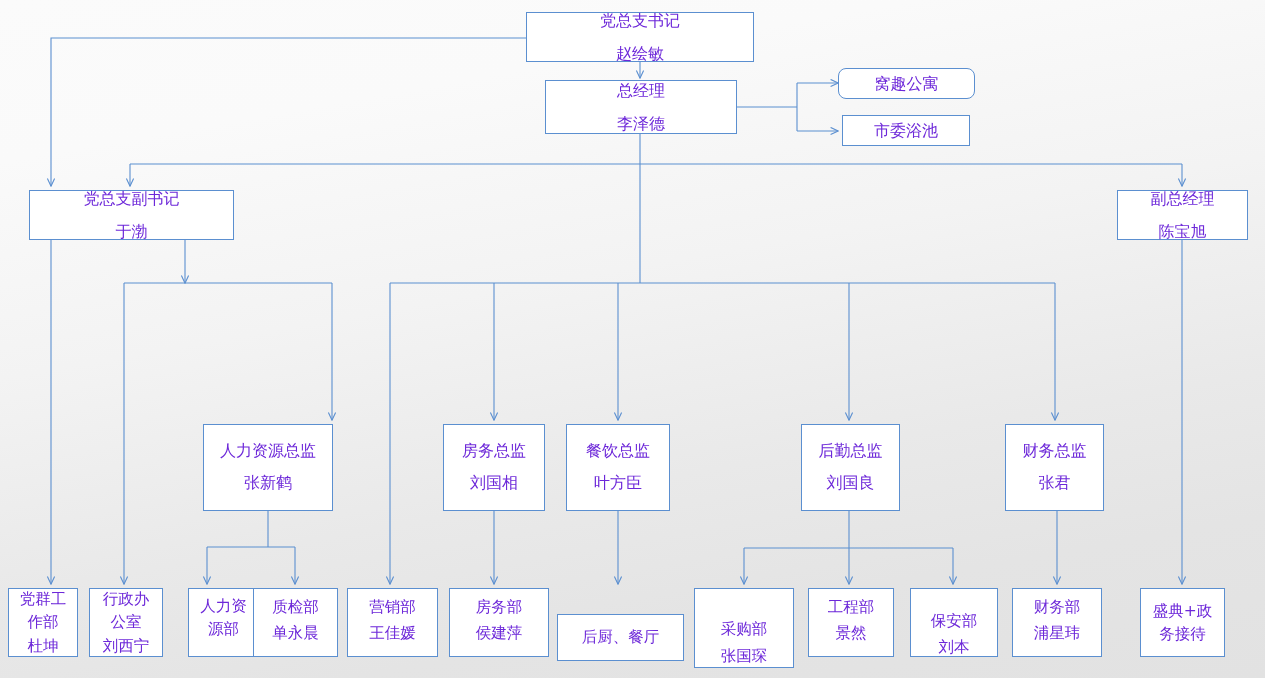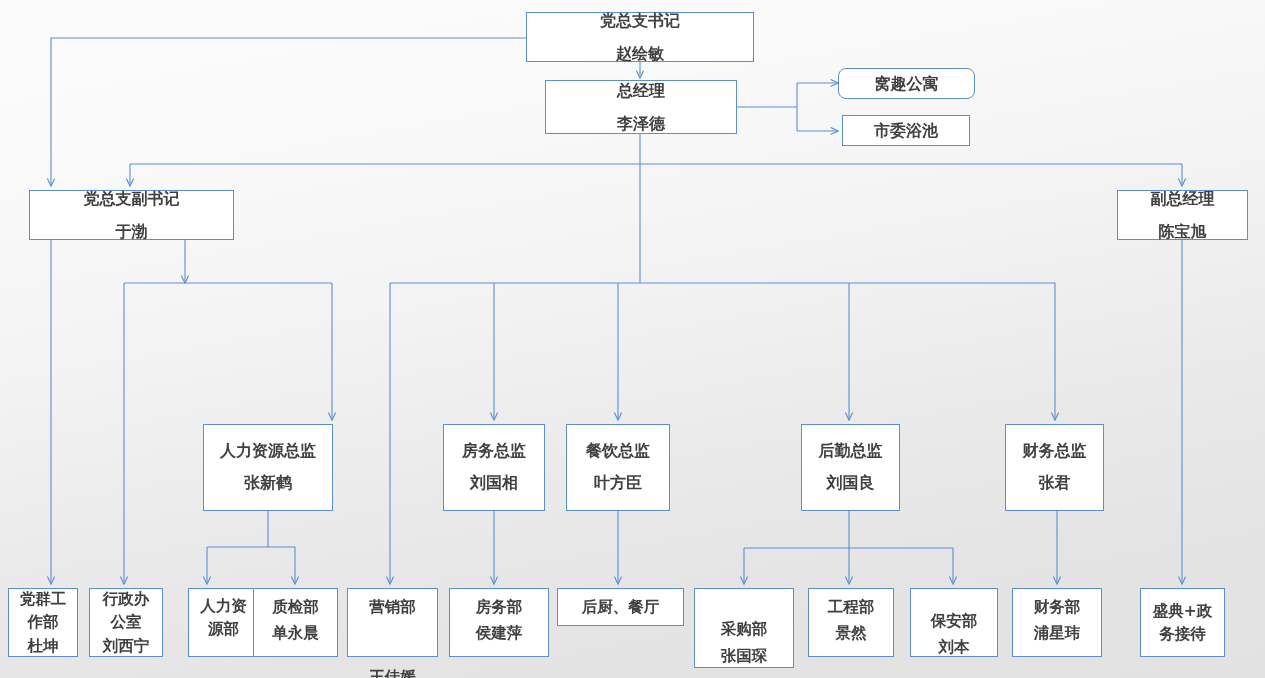--- a/index.html
+++ b/index.html
@@ -29,26 +29,25 @@
   }
   .node {
     position: absolute;
     box-sizing: border-box;
     background: #ffffff;
     border: 1px solid #5b8fd0;
     display: flex;
     flex-direction: column;
     align-items: center;
     justify-content: center;
-    color: #404040;
+    color: #6d28d9;
     line-height: 1.45;
     text-align: center;
     white-space: pre-line;
     z-index: 2;
-    font-weight: bold;
   }
   .node .ln {
     display: block;
     width: 100%;
   }
   .t16 { font-size: 16px; }
   .t15 { font-size: 15.5px; }
   .gap-wide .ln + .ln { margin-top: 9px; }
   .gap-mid  .ln + .ln { margin-top: 4px; }
   .gap-tight .ln + .ln { margin-top: 1px; }
@@ -184,31 +183,31 @@
   <div class="node t15 gap-tight" style="left:172px; top:588px; width:71px; height:69px; justify-content:flex-start; padding-top:6px;margin-left:16px;">
     <span class="ln">人力资</span>
     <span class="ln">源部</span>
   </div>
 
   <div class="node t15 gap-mid" style="left:253px; top:588px; width:85px; height:69px; justify-content:flex-start; padding-top:7px;">
     <span class="ln">质检部</span>
     <span class="ln">单永晨</span>
   </div>
 
-  <div class="node t15 gap-mid" style="left:347px; top:588px; width:91px; height:69px; justify-content:flex-start; padding-top:7px;gap:44px;">
+  <div class="node t15 gap-mid" style="left:347px; top:588px; width:91px; height:69px; justify-content:flex-start; padding-top:7px;">
     <span class="ln">营销部</span>
     <span class="ln">王佳媛</span>
   </div>
 
   <div class="node t15 gap-mid" style="left:449px; top:588px; width:100px; height:69px; justify-content:flex-start; padding-top:7px;">
     <span class="ln">房务部</span>
     <span class="ln">侯建萍</span>
   </div>
 
-  <div class="node t15" style="left:557px; top:588px; width:127px; height:38px;">
+  <div class="node t15" style="left:557px; top:614px; width:127px; height:47px;">
     <span class="ln">后厨、餐厅</span>
   </div>
 
   <div class="node t15 gap-mid" style="left:694px; top:588px; width:100px; height:80px; justify-content:flex-end; padding-top:7px;">
     <span class="ln">采购部</span>
     <span class="ln">张国琛</span>
   </div>
 
   <div class="node t15 gap-mid" style="left:808px; top:588px; width:86px; height:69px; justify-content:flex-start; padding-top:7px;">
     <span class="ln">工程部</span>

